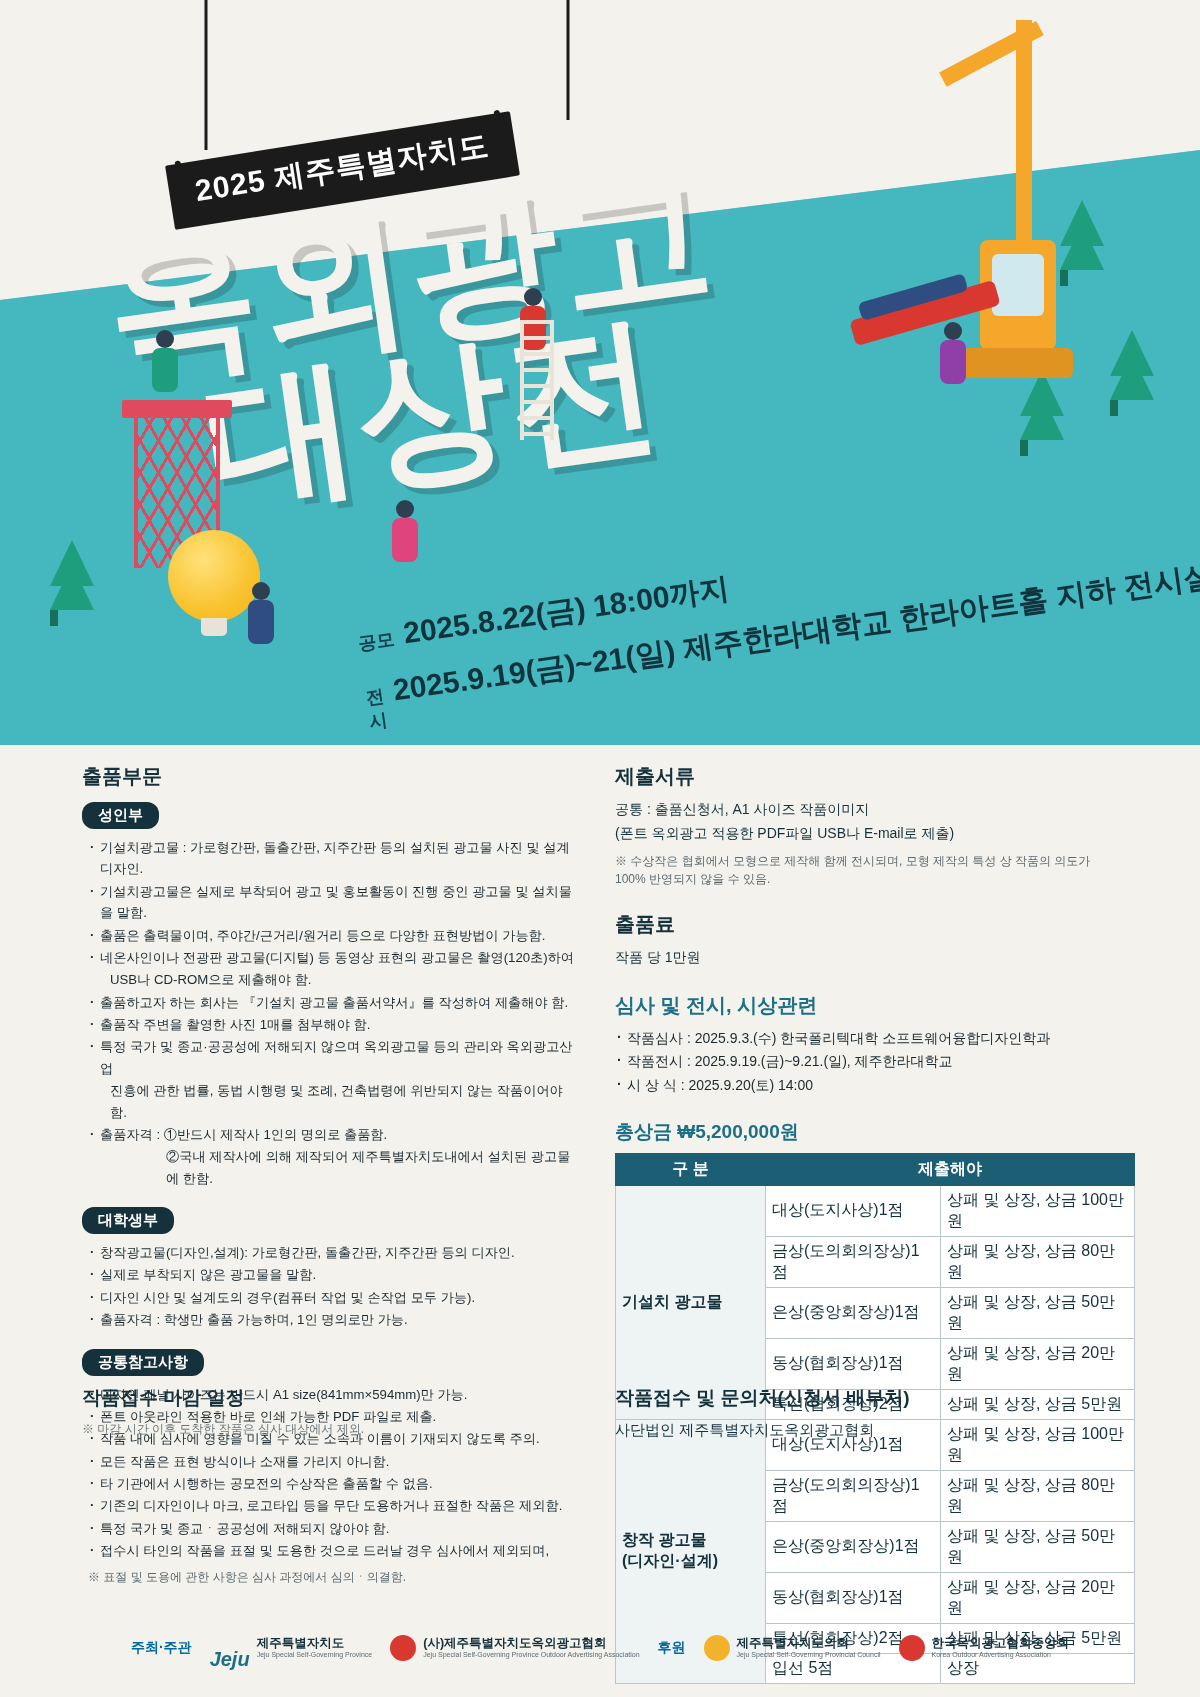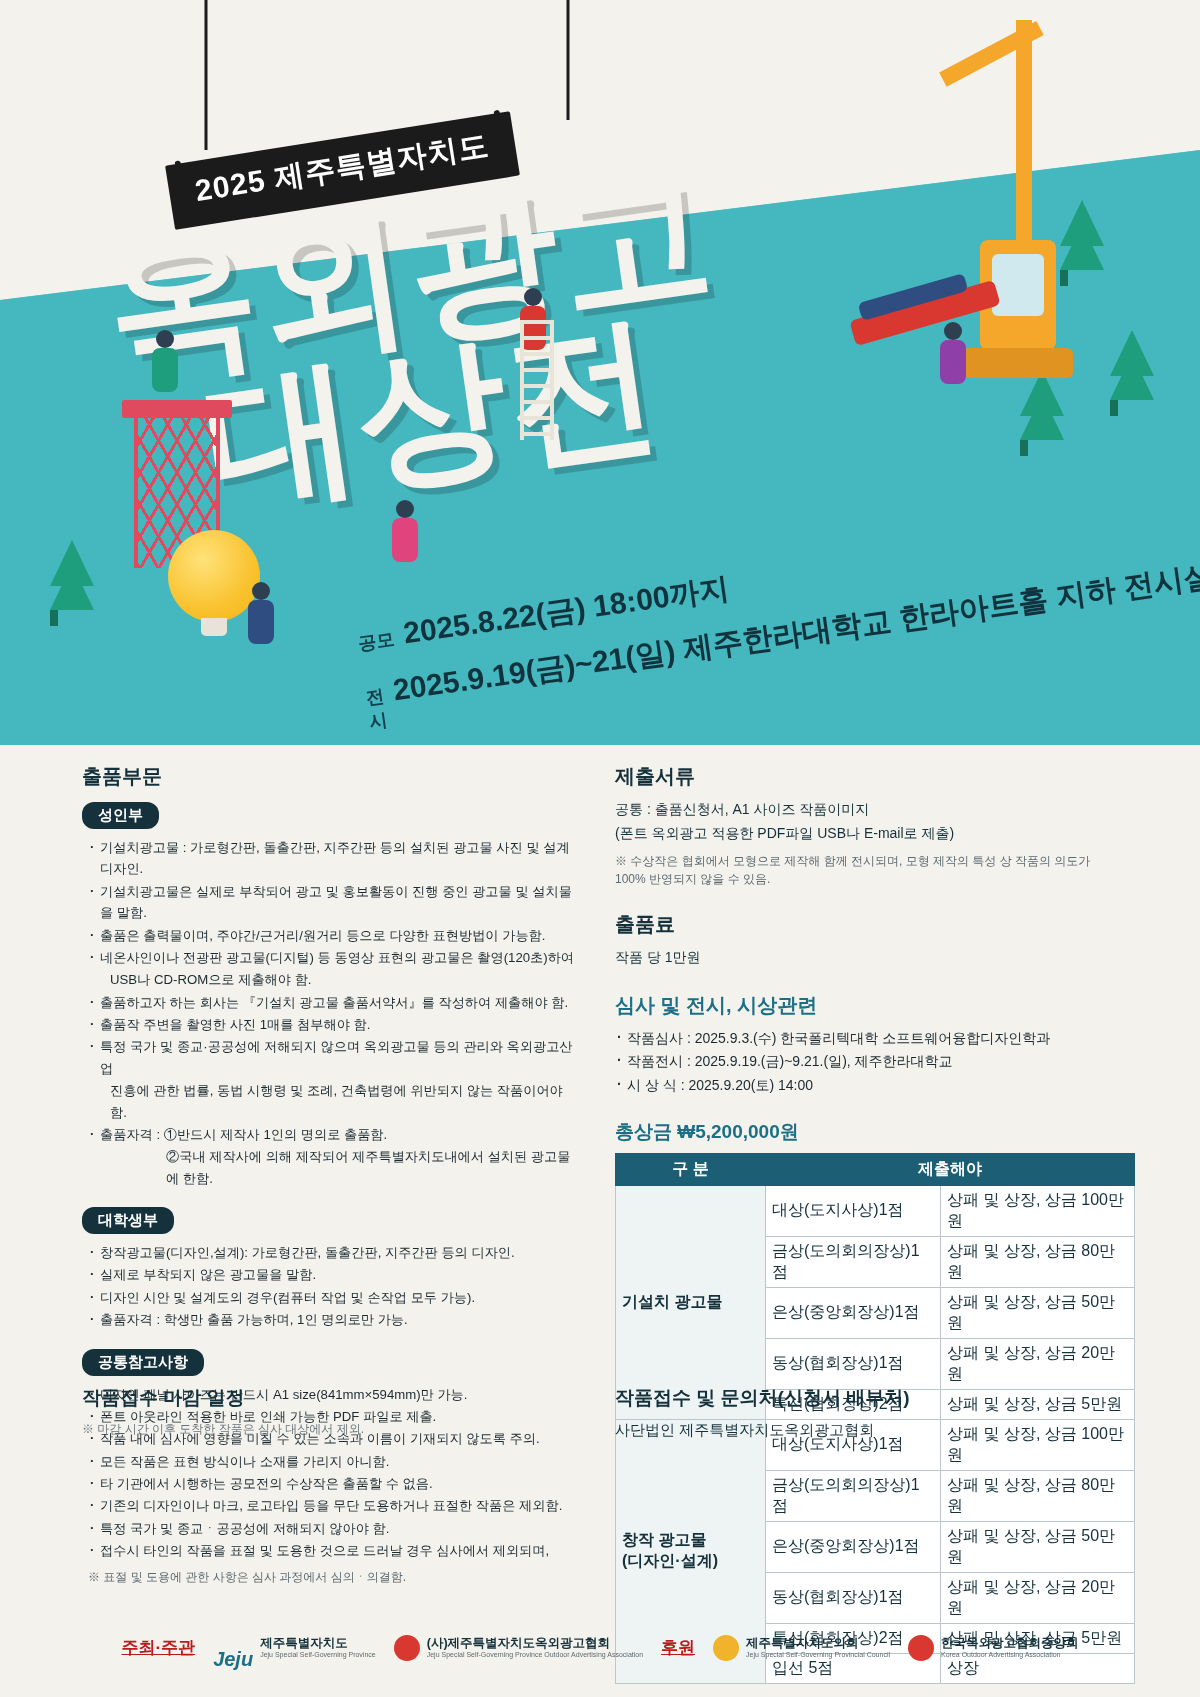--- a/index.html
+++ b/index.html
@@ -161,21 +161,21 @@
   .bl-note  { font-size: 12px; color:#6a767b; }
   .br-title { font-size: 19px; font-weight:bold; color:#14313c; margin-bottom:10px; }
   .br-line  { font-size: 15px; color:#15313b; margin-bottom:6px; }
   .br-sub   { font-size: 12.5px; color:#5c6a70; }
 
   
   .footer {
     position:absolute; left:0; bottom: 26px; width:1200px;
     display:flex; align-items:center; justify-content:center; gap: 18px;
   }
-  .f-label { font-size: 17px; font-weight:bold; color:#b91c1c;text-decoration:underline; }
+  .f-label { font-size: 14px; font-weight:bold; color:#0369a1; }
   .f-item { display:flex; align-items:center; gap:7px; }
   .f-logo-circle { width: 26px; height:26px; border-radius:50%; background:#d8382f; }
   .f-logo-circle.y { background:#f2b32c; }
   .f-logo-text b { display:block; font-size: 12.5px; color:#14313c; font-weight:bold; line-height:1.2;}
   .f-logo-text span { display:block; font-size: 7px; color:#5c6a70; line-height:1.25; }
   .jeju-logo { font-size: 20px; font-weight:bold; color:#1b6f86; font-style:italic;margin-top:24px; }
 </style>
 </head>
 <body>
 

